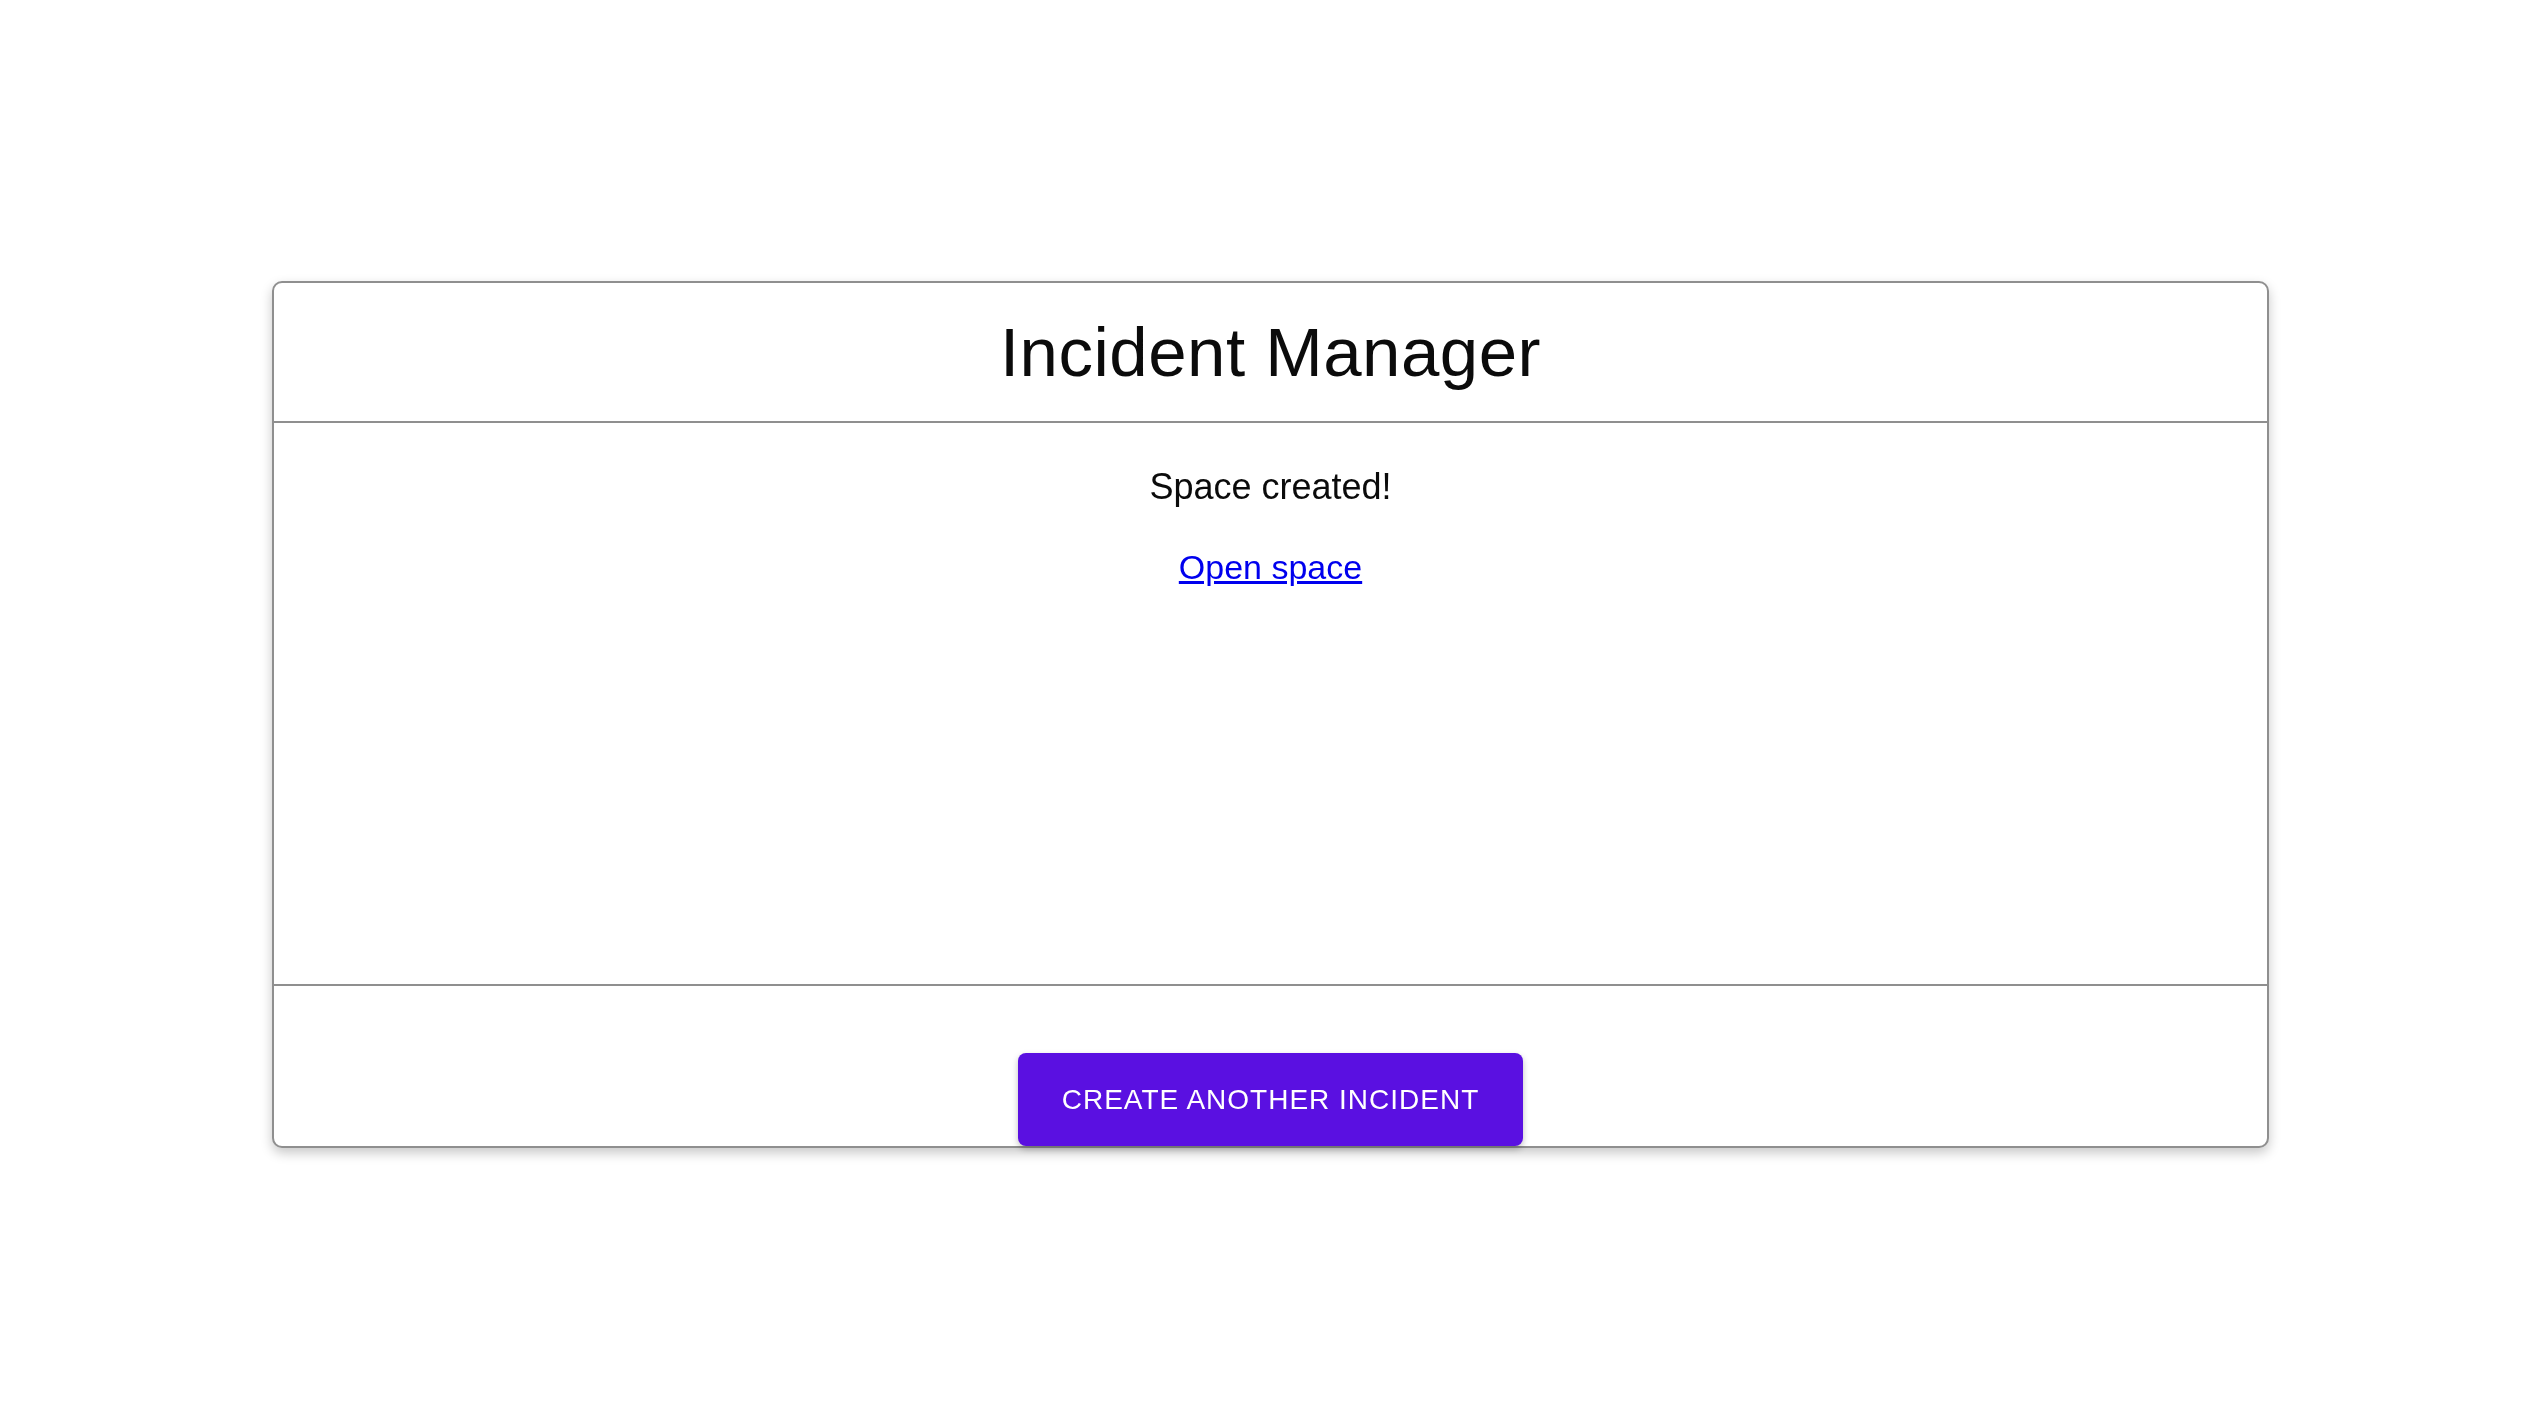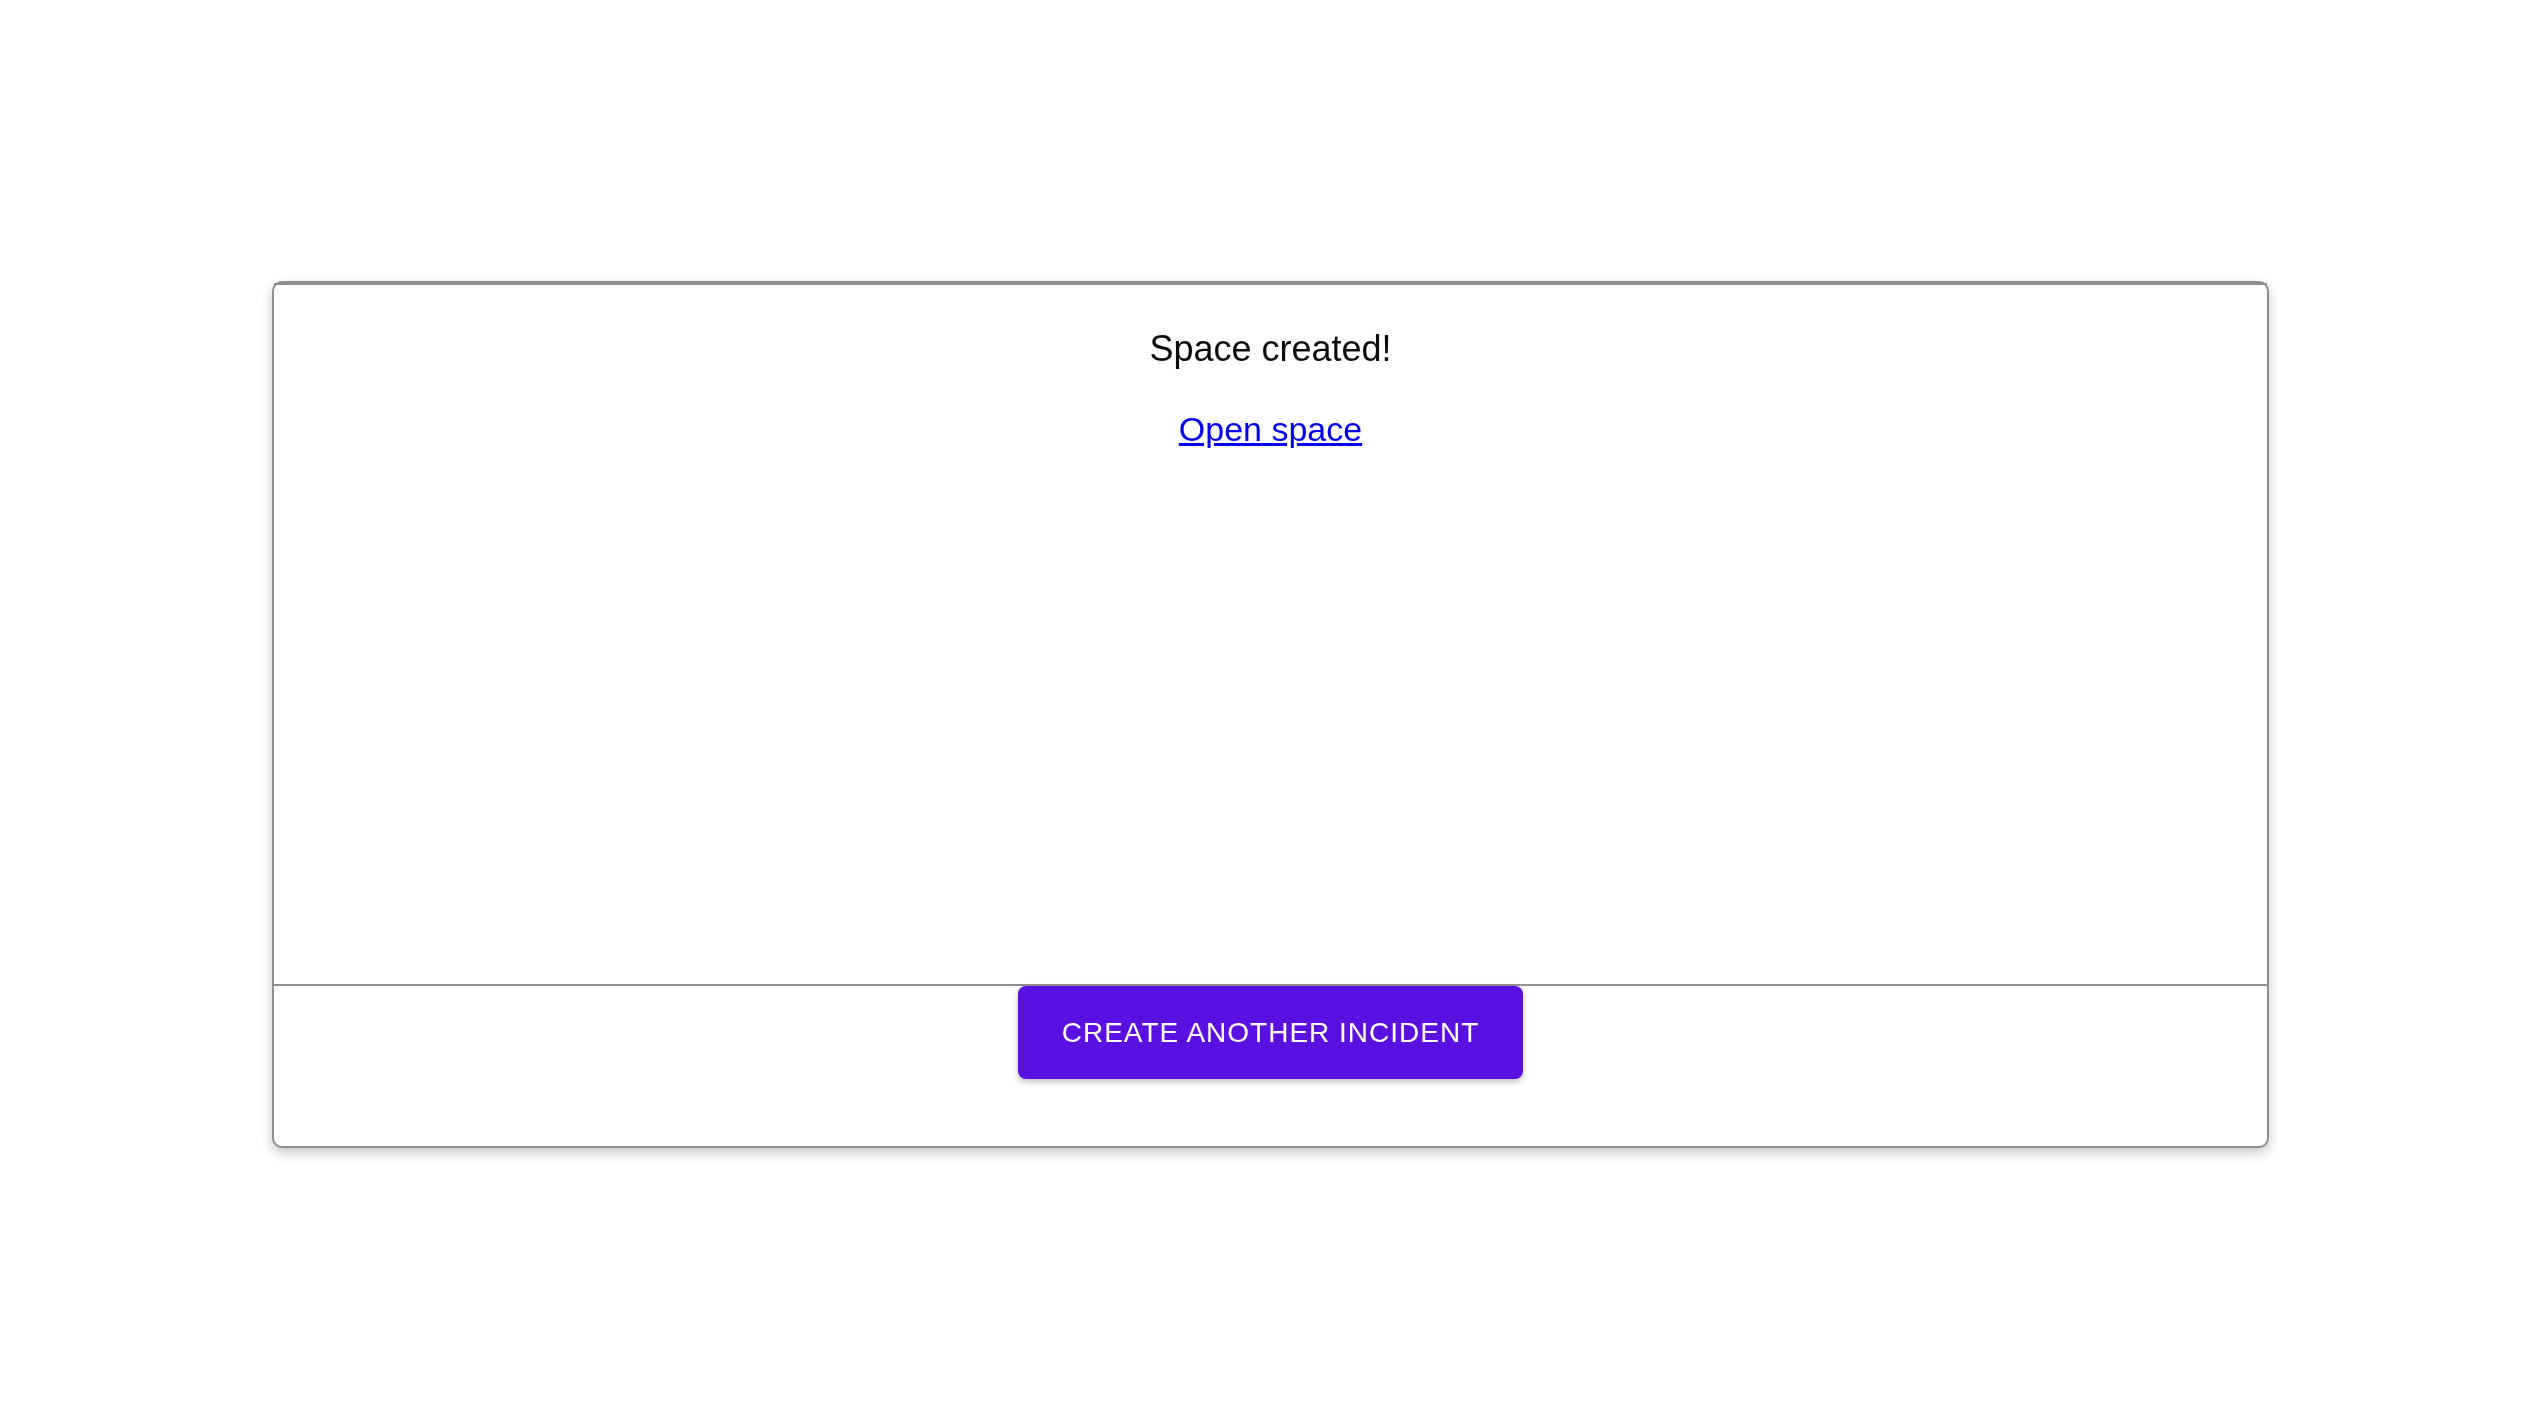--- a/index.html
+++ b/index.html
@@ -66,21 +66,21 @@
     margin-top:25px;
     font-size:34px;
     line-height:42px;
     color:var(--link);
     text-decoration:underline;
     cursor:pointer;
   }
   .card-footer{
     flex:0 0 160px;
     display:flex;
-    align-items:flex-start;
+    align-items:flex-end;
     justify-content:center;
   }
   .create-btn{
     width:505px;
     height:93px;
     border:none;
     border-radius:8px;
     background:var(--primary);
     color:#ffffff;
     font-family:inherit;
@@ -92,20 +92,23 @@
     box-shadow:0 3px 6px rgba(0,0,0,0.25);
     white-space:nowrap;
   }
 </style>
 </head>
 <body>
 
 <div class="page">
   <div class="card">
 
+    <header class="card-header">
+      <h1 class="page-title">Incident Manager</h1>
+    </header>
 
     <hr class="divider">
 
     <section class="card-content">
       <p class="status-message">Space created!</p>
       <a class="open-space-link" href="#">Open space</a>
     </section>
 
     <hr class="divider">
 

